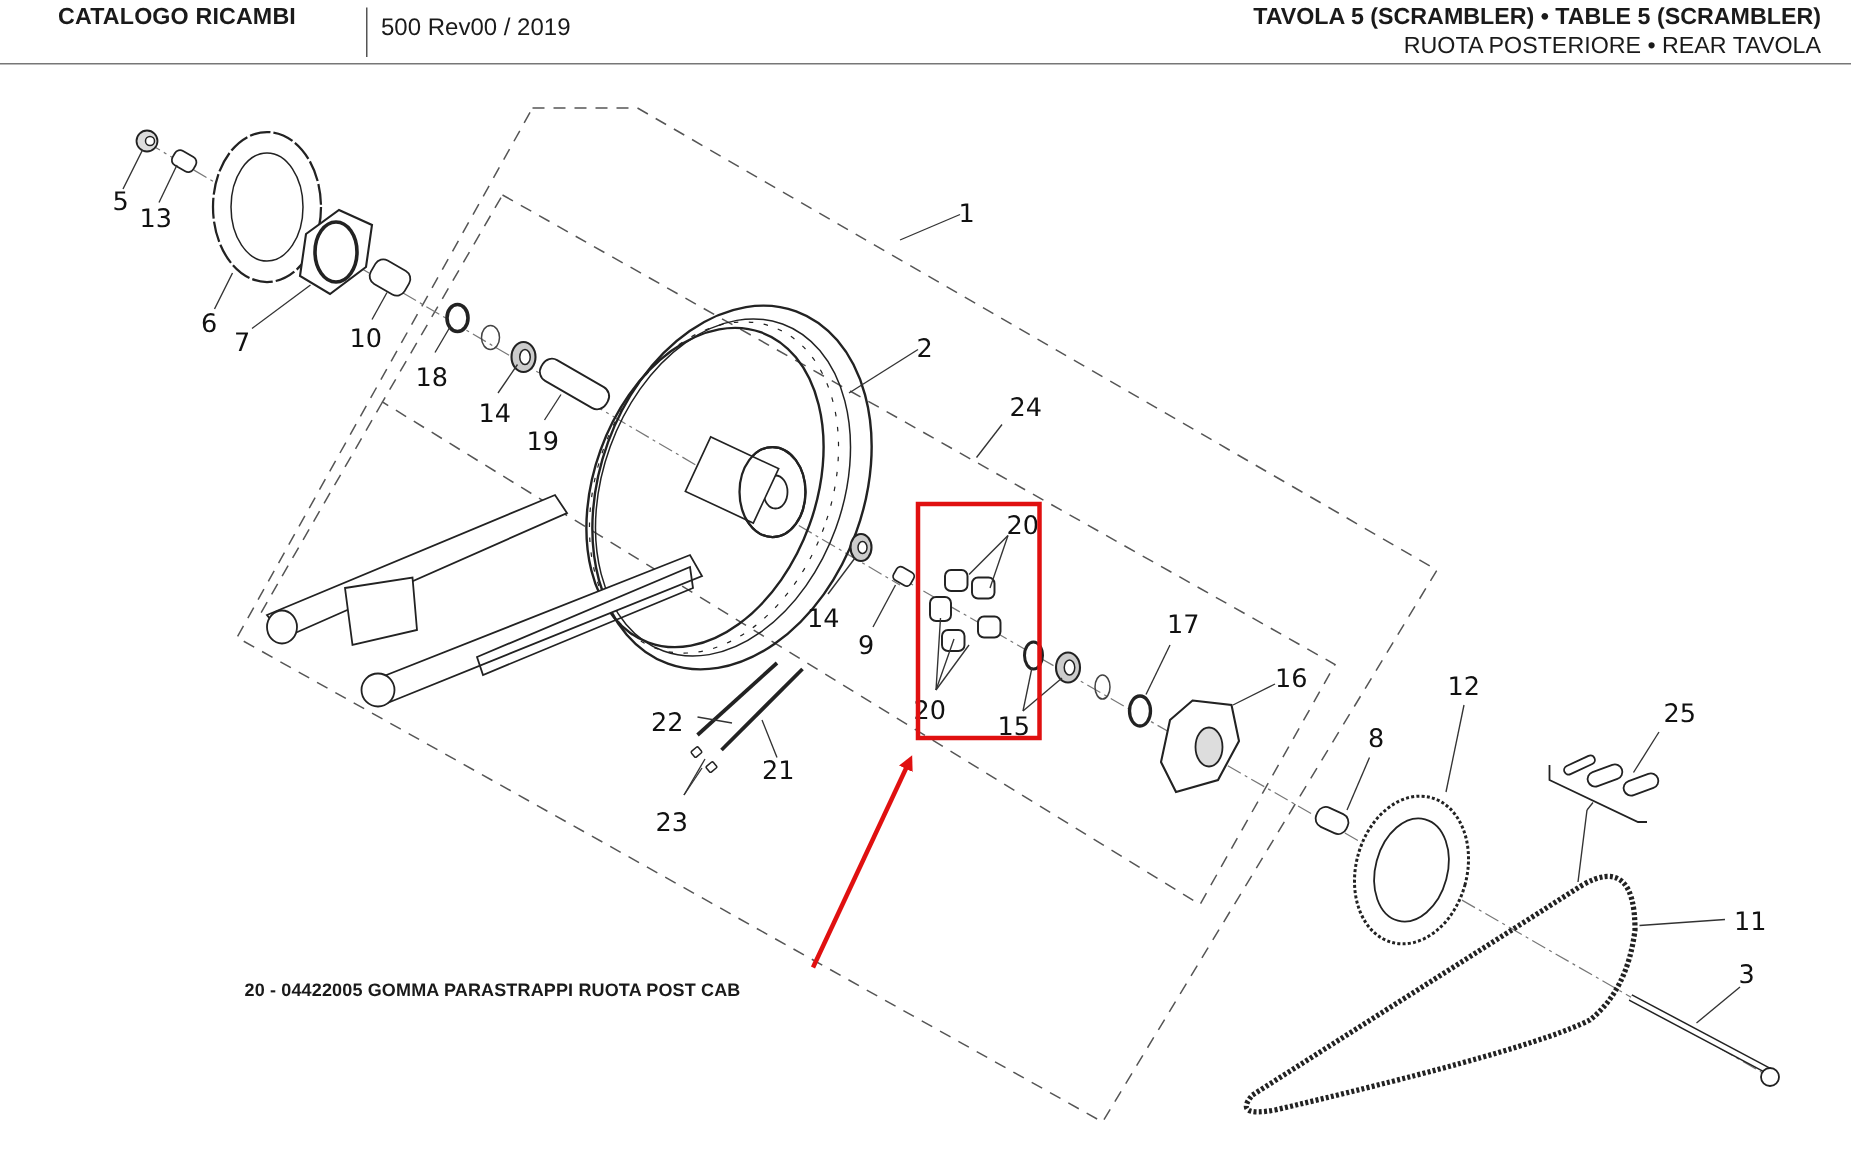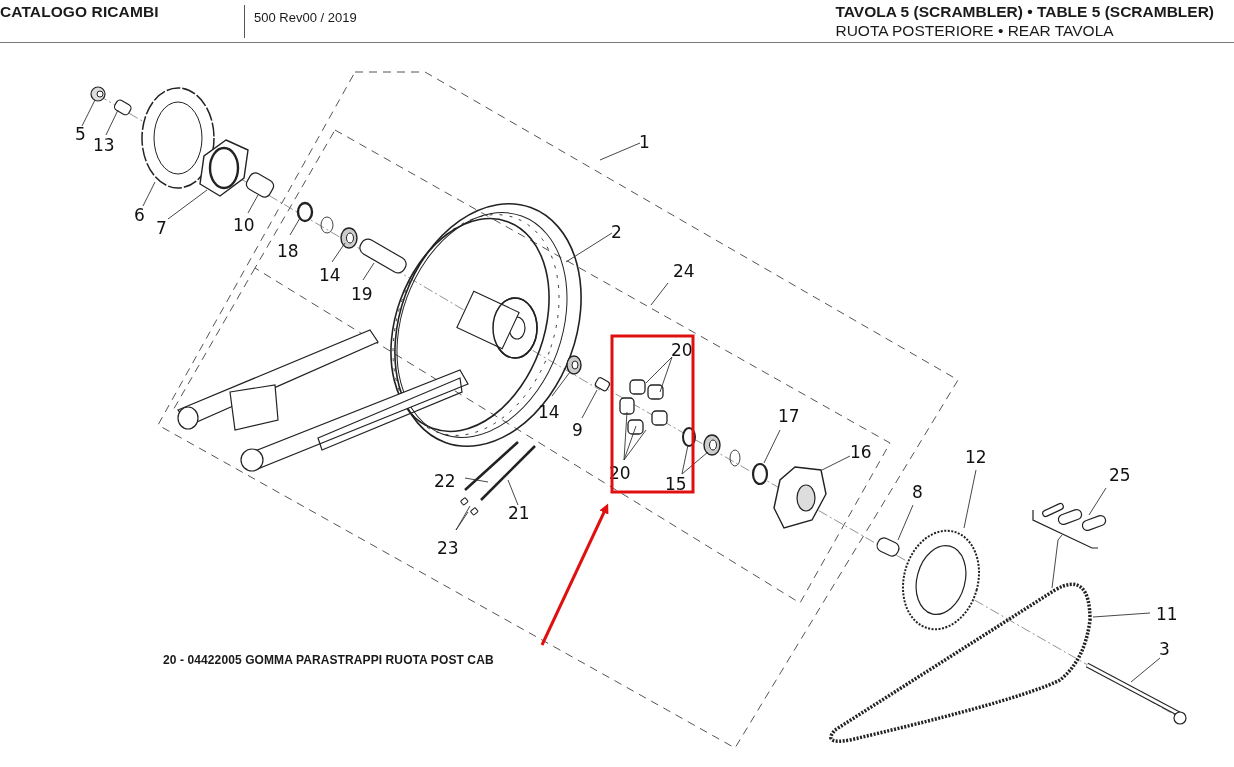--- a/index.html
+++ b/index.html
@@ -1,23 +1,23 @@
 <!DOCTYPE html>
 <html><head>
 <meta charset="utf-8">
 <style>
   html, body { margin:0; padding:0; background:#ffffff; }
   body { width:1234px; height:767px; position:relative; overflow:hidden;
          font-family:"DejaVu Sans", sans-serif; color:#1a1a1a; }
-  .hdr-left { position:absolute; left:0; top:0; width:236px; text-align:left; }
+  .hdr-left { position:absolute; left:0; top:0; width:236px; text-align:center; }
   .hdr-left .l1, .hdr-left .l2 { font-family:"Liberation Sans", sans-serif; font-weight:bold; font-size:15.5px; line-height:19px; letter-spacing:0.1px; }
   .hdr-left .l1 { margin-top:2px; }
   .hdr-sep { position:absolute; left:244px; top:5px; width:1px; height:33px; background:#555; }
-  .hdr-rev { position:absolute; left:254px; top:10px; font-family:"Liberation Sans", sans-serif; font-size:13px; }
-  .hdr-right { position:absolute; right:20px; top:2px; text-align:left; font-family:"Liberation Sans", sans-serif; font-size:15.5px; line-height:19px; }
+  .hdr-rev { position:absolute; left:254px; top:10px; font-family:"Liberation Sans", sans-serif; font-size:16px; }
+  .hdr-right { position:absolute; right:20px; top:2px; text-align:right; font-family:"Liberation Sans", sans-serif; font-size:15.5px; line-height:19px; }
   .hdr-right .r1 { font-weight:bold; }
   .hdr-rule { position:absolute; left:0; top:42px; width:1234px; height:1px; background:#777; }
   svg#diagram { position:absolute; left:0; top:0; }
   .callout-text { font-family:"DejaVu Sans", sans-serif; font-size:17px; fill:#111; }
   .caption { position:absolute; left:163px; top:653px; font-family:"Liberation Sans", sans-serif; font-weight:bold; font-size:12px; letter-spacing:0.1px; }
 </style>
 </head>
 <body>
 
 <div class="hdr-left">

